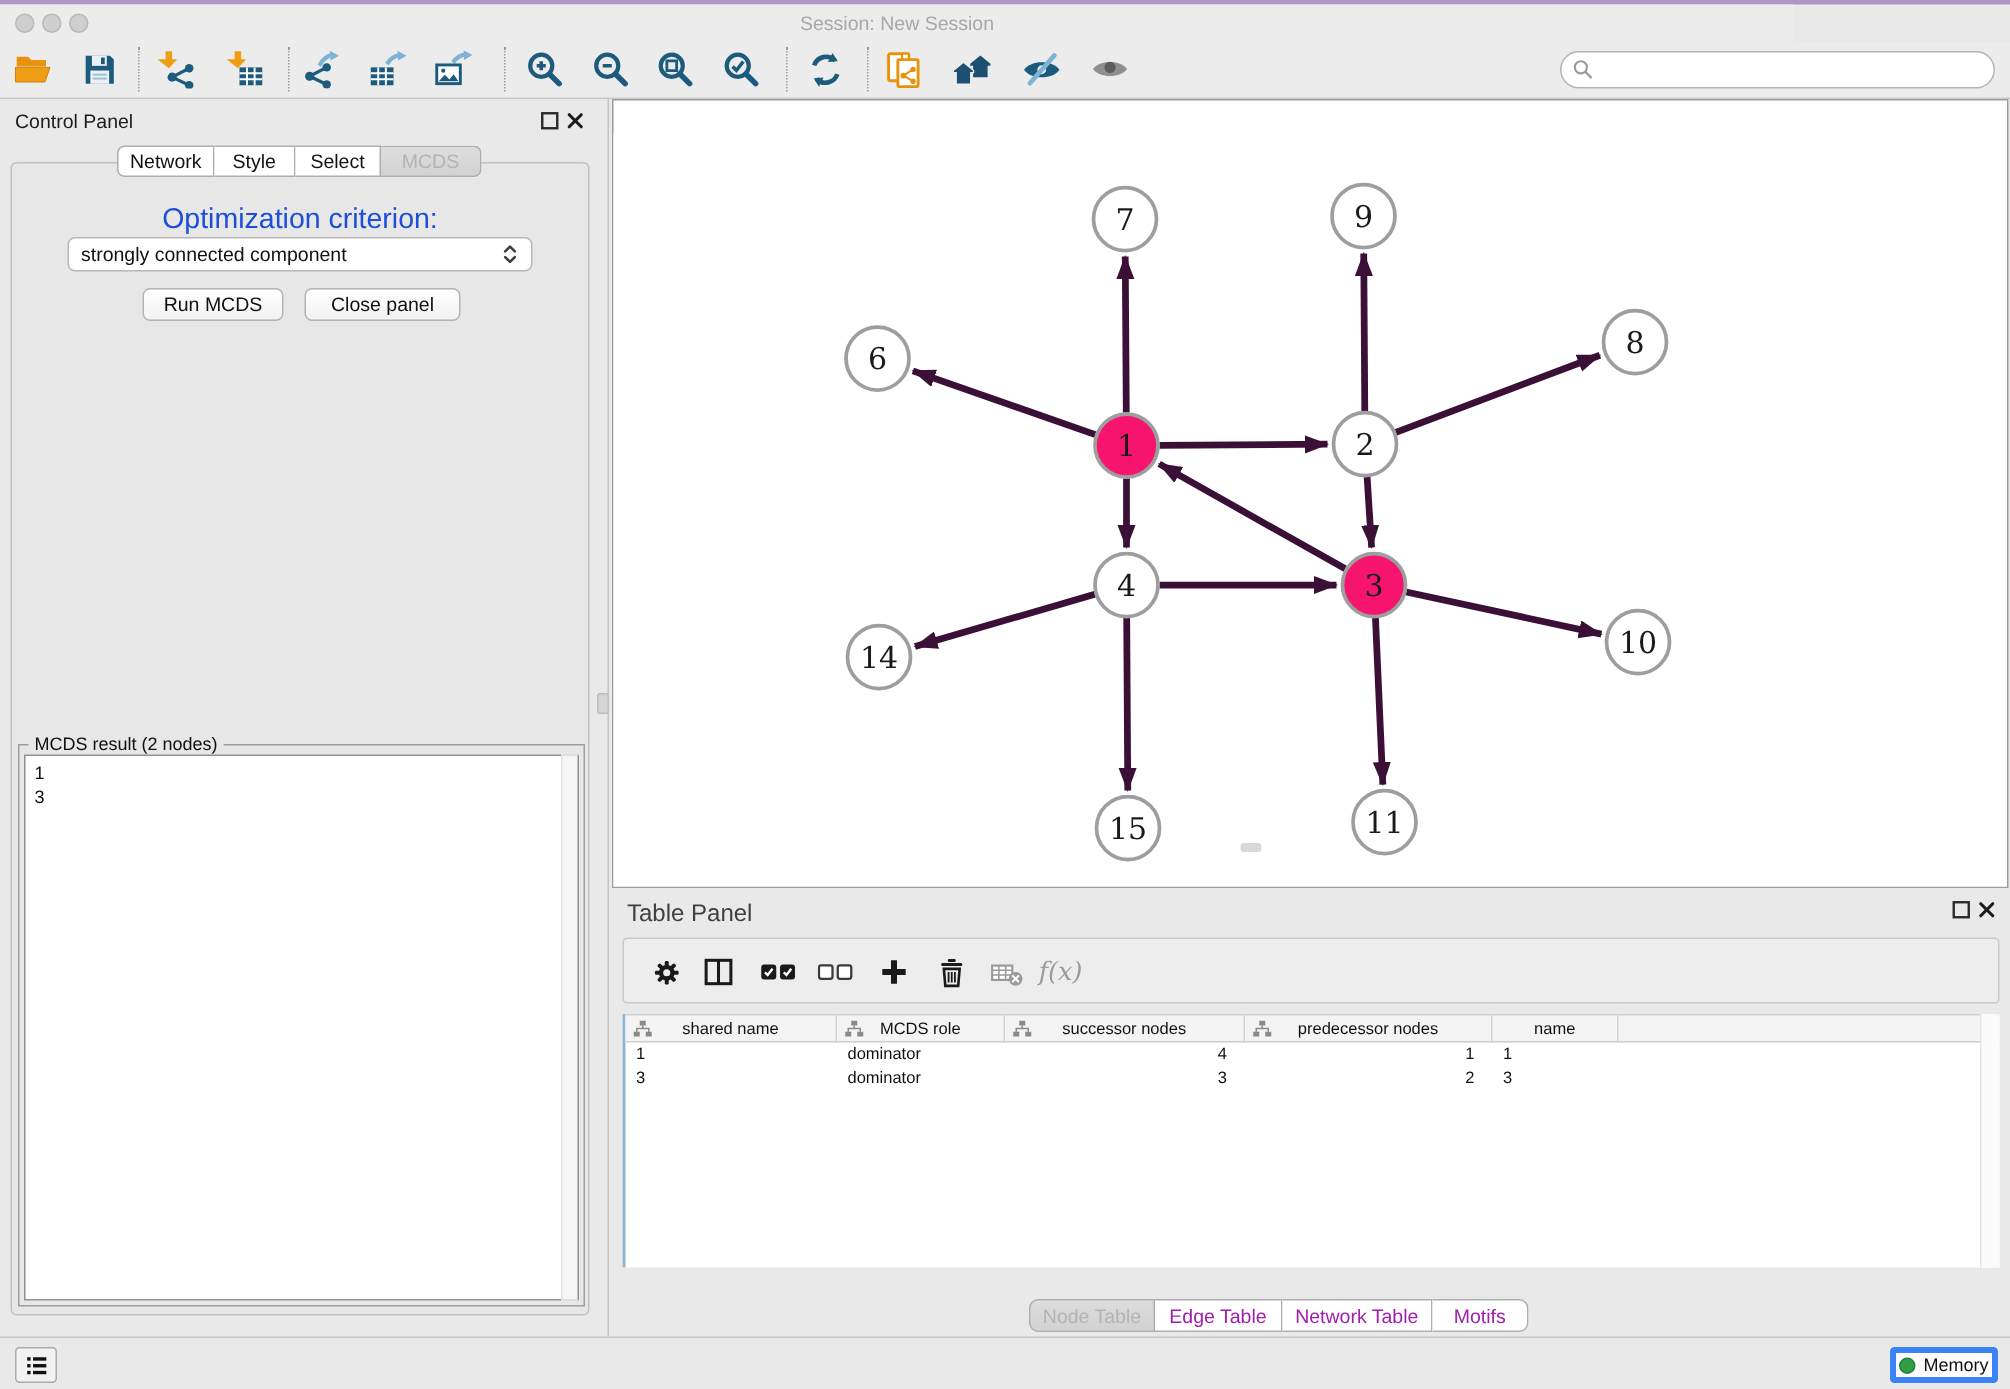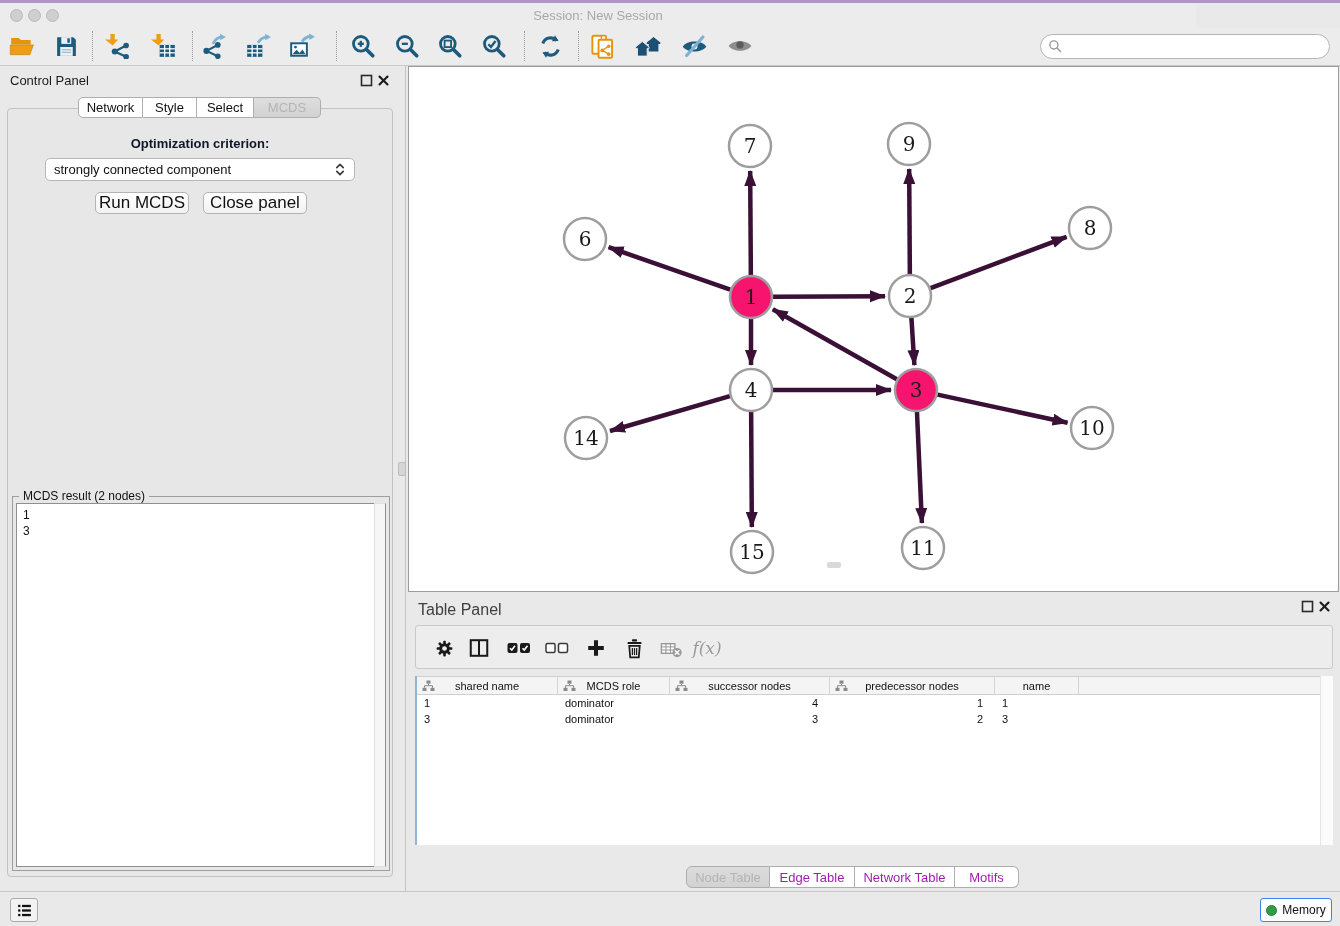--- a/index.html
+++ b/index.html
@@ -26,26 +26,26 @@
   #cp-header .ph-title { position:absolute; left:10px; top:3px; font-size:13px; color:#1b1b1b; }
   .ph-float { position:absolute; top:4px; width:13px; height:13px; }
   .ph-close { position:absolute; top:4px; width:13px; height:13px; }
   #cp-tabs { left:78px; top:31px; height:21px; display:flex; }
   .seg { height:21px; line-height:20px; text-align:center; font-size:13px; background:#fff; color:#111;
          border:1px solid #aeaeae; border-left:none; cursor:default; }
   .seg:first-child { border-left:1px solid #aeaeae; border-radius:5px 0 0 5px; }
   .seg:last-child { border-radius:0 5px 5px 0; }
   .seg.sel { background:linear-gradient(#dedede,#d2d2d2); color:#b4b4b4; }
   #cp-pane { left:7px; top:42px; width:386px; height:769px; border:1px solid #c2c2c2; border-radius:4px; background:#e7e7e7; }
-  #opt-label { left:0; top:70px; width:400px; text-align:center; font-size:13px; color:#0f172a;font-weight:bold; }
+  #opt-label { left:0; top:70px; width:400px; text-align:center; font-size:19px; color:#1d4ed8; }
   #opt-dropdown { left:45px; top:92px; width:310px; height:23px; background:#fff; border:1px solid #b7b7b7; border-radius:5px;
                   font-size:13px; color:#111; display:flex; align-items:center; padding:0 8px; }
   #opt-dropdown .dd-value { flex:1; }
   .btn { height:22px; background:linear-gradient(#ffffff,#f2f2f2); border:1px solid #b4b4b4; border-radius:5px;
-         font-size:17px; color:#111; text-align:center; line-height:20px; cursor:default; }
+         font-size:13px; color:#111; text-align:center; line-height:20px; cursor:default; }
   #run-btn { left:95px; top:126px; width:94px; }
   #closepanel-btn { left:203px; top:126px; width:104px; }
 
   #result-group { left:12px; top:430px; width:378px; height:375px; border:1px solid #9e9e9e; }
   #result-legend { position:absolute; left:6px; top:-8px; background:#e7e7e7; padding:0 4px; font-size:12px; color:#111; }
   #result-text { position:absolute; left:3px; top:6px; right:3px; bottom:3px; background:#fff; border:1px solid #8f8f8f;
                  font-size:12px; color:#111; padding:3px 6px; white-space:pre; line-height:16px; }
   #result-scroll { position:absolute; right:3px; top:6px; width:12px; bottom:3px; background:#f6f6f6; border:1px solid #e0e0e0; border-right:1px solid #8f8f8f; }
 
   
@@ -83,21 +83,21 @@
   .seg2 { height:22px; line-height:21px; text-align:center; font-size:13px; background:#fff; color:#a21caf;
           border:1px solid #aeaeae; border-left:none; cursor:default; }
   .seg2:first-child { border-left:1px solid #aeaeae; border-radius:6px 0 0 6px; }
   .seg2:last-child { border-radius:0 6px 6px 0; }
   .seg2.sel { background:linear-gradient(#dcdcdc,#d2d2d2); color:#b4b4b4; }
 
   
   #statusbar { left:0; top:891px; width:1340px; height:35px; background:#e9e9e9; border-top:1px solid #c6c6c6; }
   #list-btn { left:10px; top:6px; width:28px; height:24px; background:#f2f2f2; border:1px solid #ababab; border-radius:3px;
               display:flex; align-items:center; justify-content:center; }
-  #memory-btn { left:1260px; top:6px; width:72px; height:24px; background:#fdfdfd; border:1px solid #3b82f6; border-radius:3px;
+  #memory-btn { left:1260px; top:6px; width:72px; height:24px; background:#fdfdfd; border:4px solid #3b82f6; border-radius:3px;
                 display:flex; align-items:center; justify-content:center; gap:5px; font-size:12px; color:#111; }
   #memory-dot { width:11px; height:11px; border-radius:50%; background:#2f9e44; border:1px solid #23803a; }
 
   svg { display:block; }
 </style>
 </head>
 <body>
 
 <div id="accent-strip" class="abs"></div>
 

